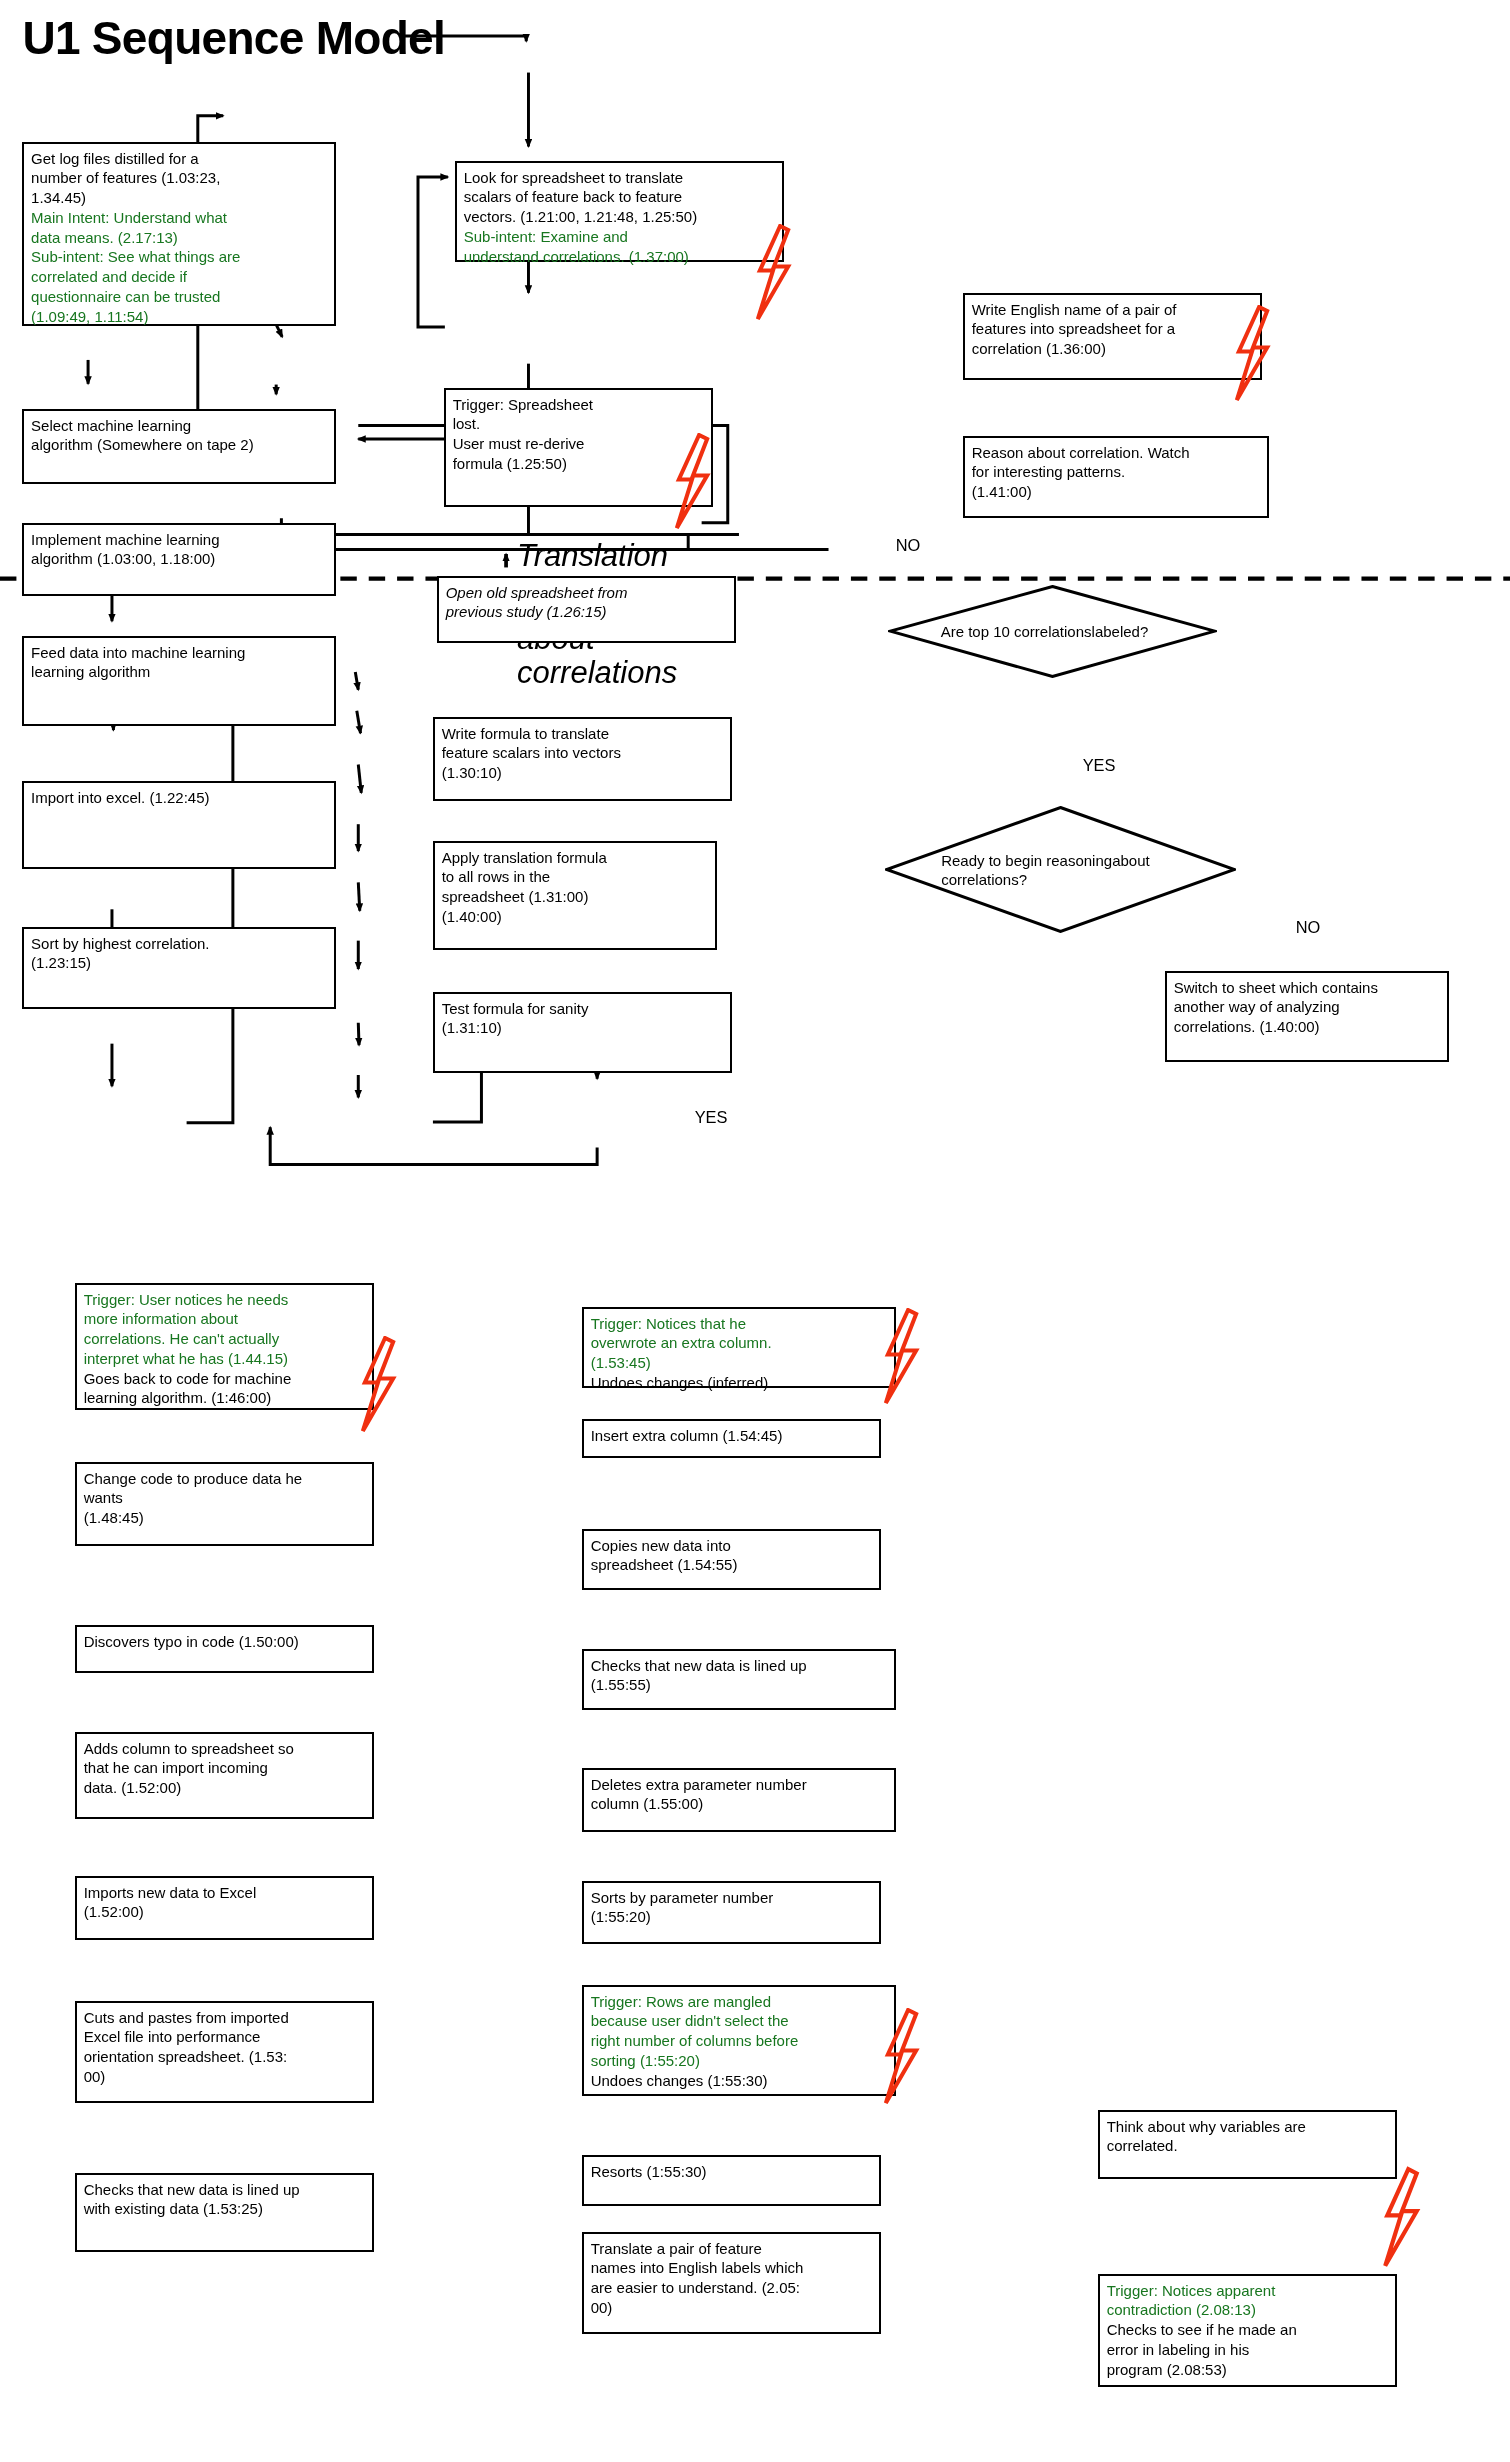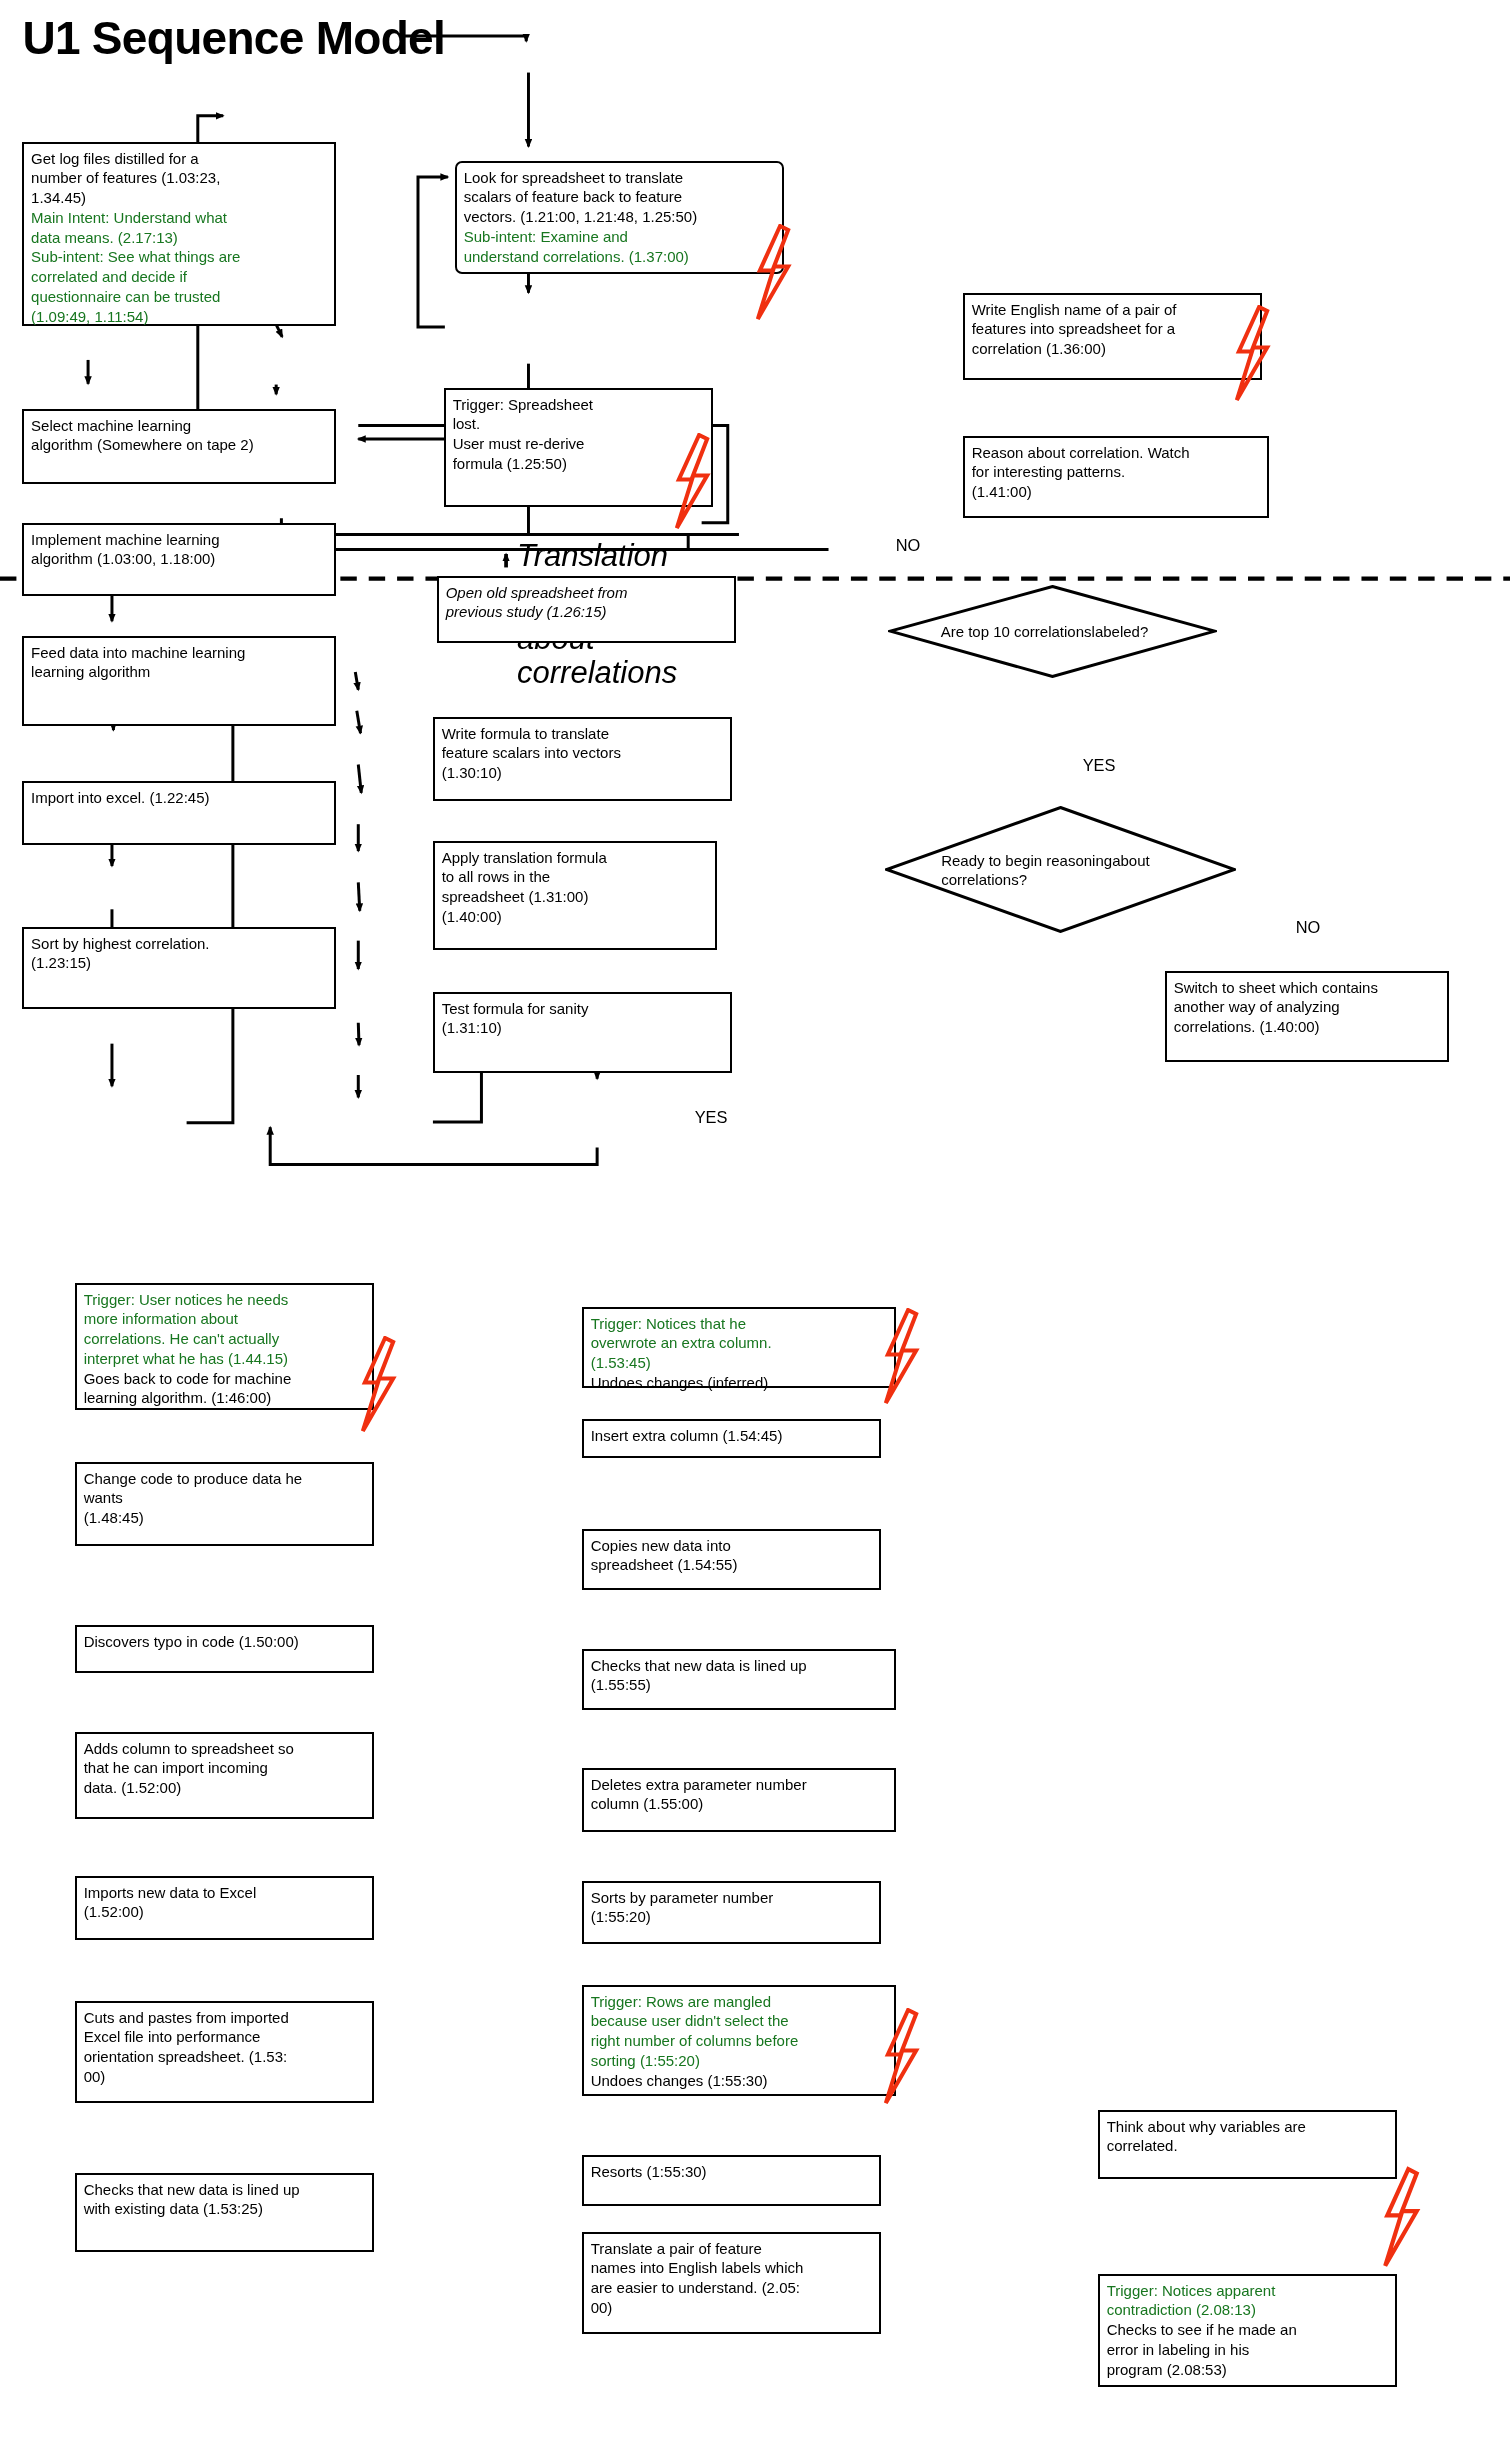--- a/index.html
+++ b/index.html
@@ -153,29 +153,29 @@
       <span class="ln">algorithm (Somewhere on tape 2)</span>
     </div>
   <div class="box" style="left:22.4px;  top:523px; width:314px; height:73px;">
       <span class="ln">Implement machine learning</span>
       <span class="ln">algorithm (1.03:00, 1.18:00)</span>
     </div>
   <div class="box" style="left:22.4px;  top:636px; width:314px; height:90px;">
       <span class="ln">Feed data into machine learning</span>
       <span class="ln">learning algorithm</span>
     </div>
-  <div class="box" style="left:22.4px;  top:781px;width:314px; height:64px;">
+  <div class="box" style="left:22.4px;  top:781px;width:314px; height:88px;">
       <span class="ln">Import into excel. (1.22:45)</span>
     </div>
   <div class="box" style="left:22.4px;  top:927px;width:314px; height:82px;">
       <span class="ln">Sort by highest correlation.</span>
       <span class="ln">(1.23:15)</span>
     </div>
 
-  <div class="box" style="left:455px; top:161px; width:329px; height:113px;border-radius:7px;">
+  <div class="box" style="left:455px; top:161px; width:329px; height:101px;">
       <span class="ln">Look for spreadsheet to translate</span>
       <span class="ln">scalars of feature back to feature</span>
       <span class="ln">vectors. (1.21:00, 1.21:48, 1.25:50)</span>
       <span class="ln grn">Sub-intent: Examine and</span>
       <span class="ln grn">understand correlations. (1.37:00)</span>
     </div>
   <div class="box" style="left:444px; top:388px; width:269px; height:119px;">
       <span class="ln">Trigger: Spreadsheet</span>
       <span class="ln">lost.</span>
       <span class="ln">User must re-derive</span>

